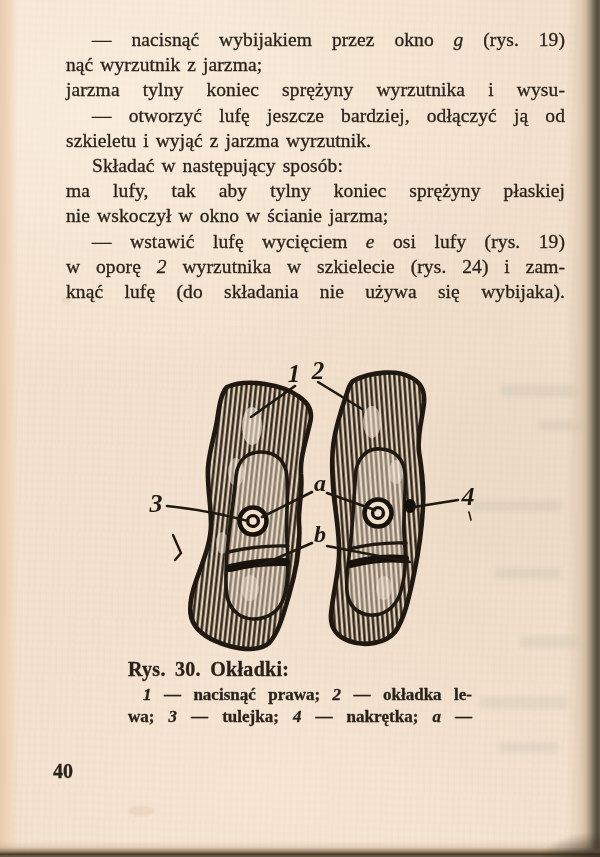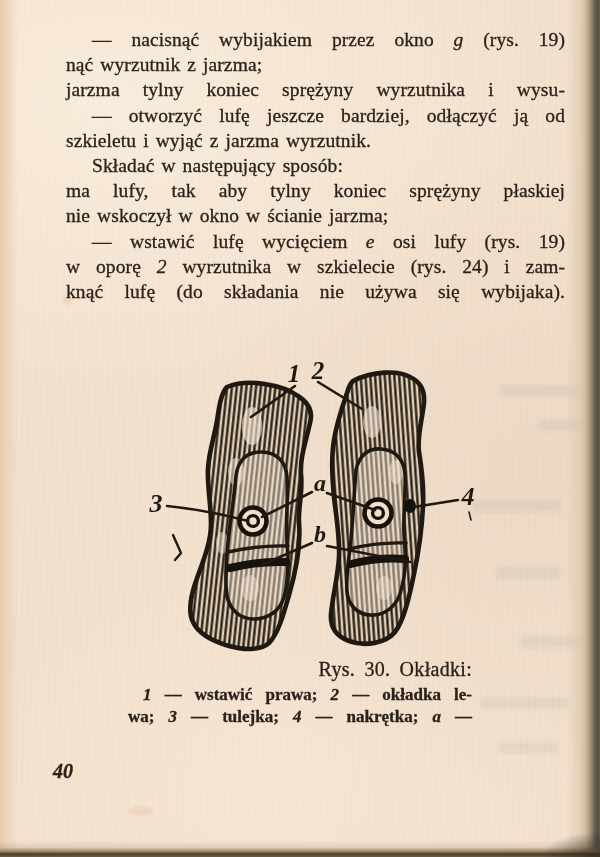--- a/index.html
+++ b/index.html
@@ -31,29 +31,29 @@
   
   #body-text{position:absolute;left:66px;top:27px;width:499px;}
   .line{font-size:19.5px;line-height:25.2px;height:25.2px;word-spacing:2px;letter-spacing:0.1px;white-space:normal;}
   .line.indent{text-indent:26px;}
   .line.j{text-align:justify;text-align-last:justify;}
   .heading{font-size:19.5px;line-height:25px;height:25px;font-weight:700;
     margin-top:13px;margin-bottom:5px;word-spacing:5px;letter-spacing:0.2px;}
   .it{font-style:italic;}
 
   
-  #caption{position:absolute;left:128px;top:658px;width:344px;text-align:right;
-    font-size:20px;font-weight:400;word-spacing:4px;letter-spacing:0.3px;}
+  #caption{position:absolute;left:128px;top:658px;width:344px;text-align:left;
+    font-size:20px;font-weight:700;word-spacing:4px;letter-spacing:0.3px;}
   #legend{position:absolute;left:128px;top:684px;width:344px;}
   .leg{font-size:17px;font-weight:700;line-height:22.2px;height:22.2px;word-spacing:4px;}
   .leg.j{text-align:justify;text-align-last:justify;}
   .leg.c{text-align:center;}
   .leg.indent-sm{text-indent:15px;}
 
-  #page-number{position:absolute;left:53px;top:760px;font-size:20px;font-weight:700;font-style:italic;}
+  #page-number{position:absolute;left:53px;top:760px;font-size:20px;font-weight:700;}
 
   #figure-svg{position:absolute;left:130px;top:352px;}
 </style>
 </head>
 <body>
 
 <div class="page">
 
   <div class="ghost" style="left:500px;top:385px;width:78px;height:12px;"></div>
   <div class="ghost" style="left:538px;top:420px;width:44px;height:11px;"></div>
@@ -153,21 +153,21 @@
       <text x="318" y="379" font-size="25">2</text>
       <text x="156" y="512" font-size="26">3</text>
       <text x="468" y="505" font-size="26">4</text>
       <text x="320" y="491" font-size="24">a</text>
       <text x="320" y="542" font-size="24">b</text>
     </g>
   </svg>
 
   <div id="caption">Rys. 30. Okładki:</div>
   <div id="legend">
-      <div class="leg j indent-sm"><span class="it">1</span><span> — wstawić prawa; </span><span class="it">2</span><span> — okładka le-</span></div>
+      <div class="leg j indent-sm"><span class="it">1</span><span> — nacisnąć prawa; </span><span class="it">2</span><span> — okładka le-</span></div>
       <div class="leg j"><span>wa; </span><span class="it">3</span><span> — tulejka; </span><span class="it">4</span><span> — nakrętka; </span><span class="it">a</span><span> —</span></div>
     </div>
 
   <div id="page-number">40</div>
 
   <div class="edge-left"></div>
   <div class="edge-right"></div>
   <div class="edge-bottom"></div>
   <div class="corner-br"></div>
 </div>

